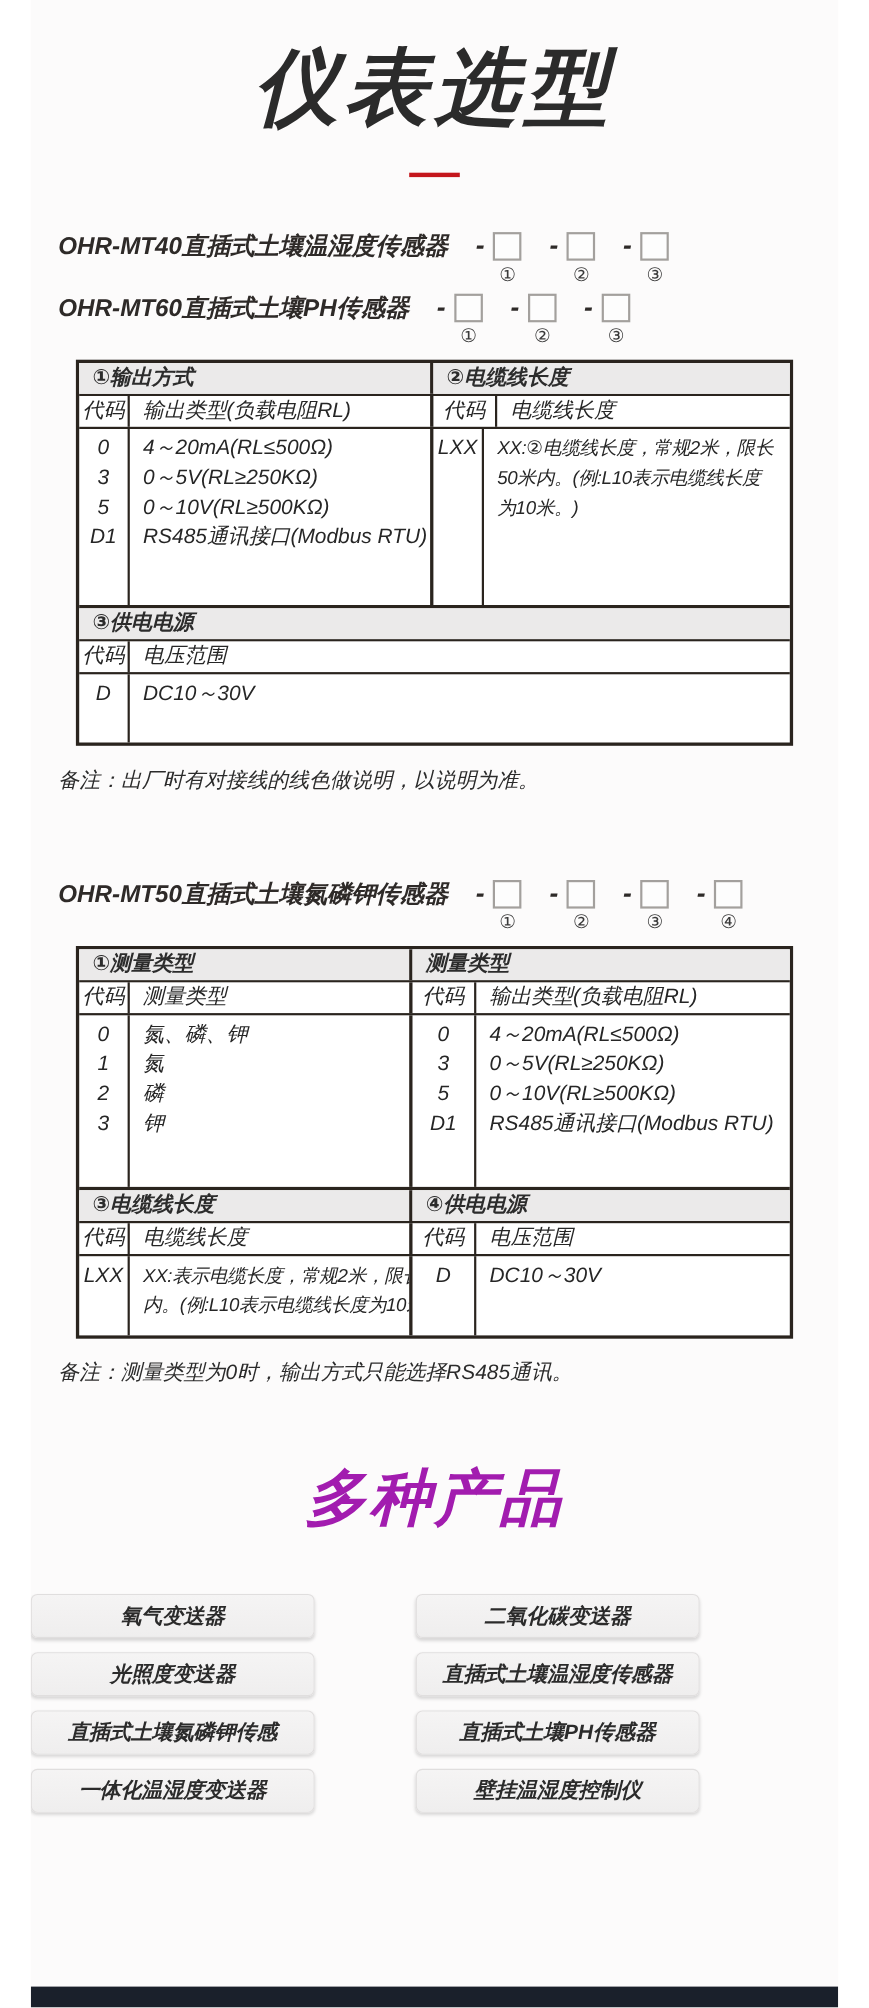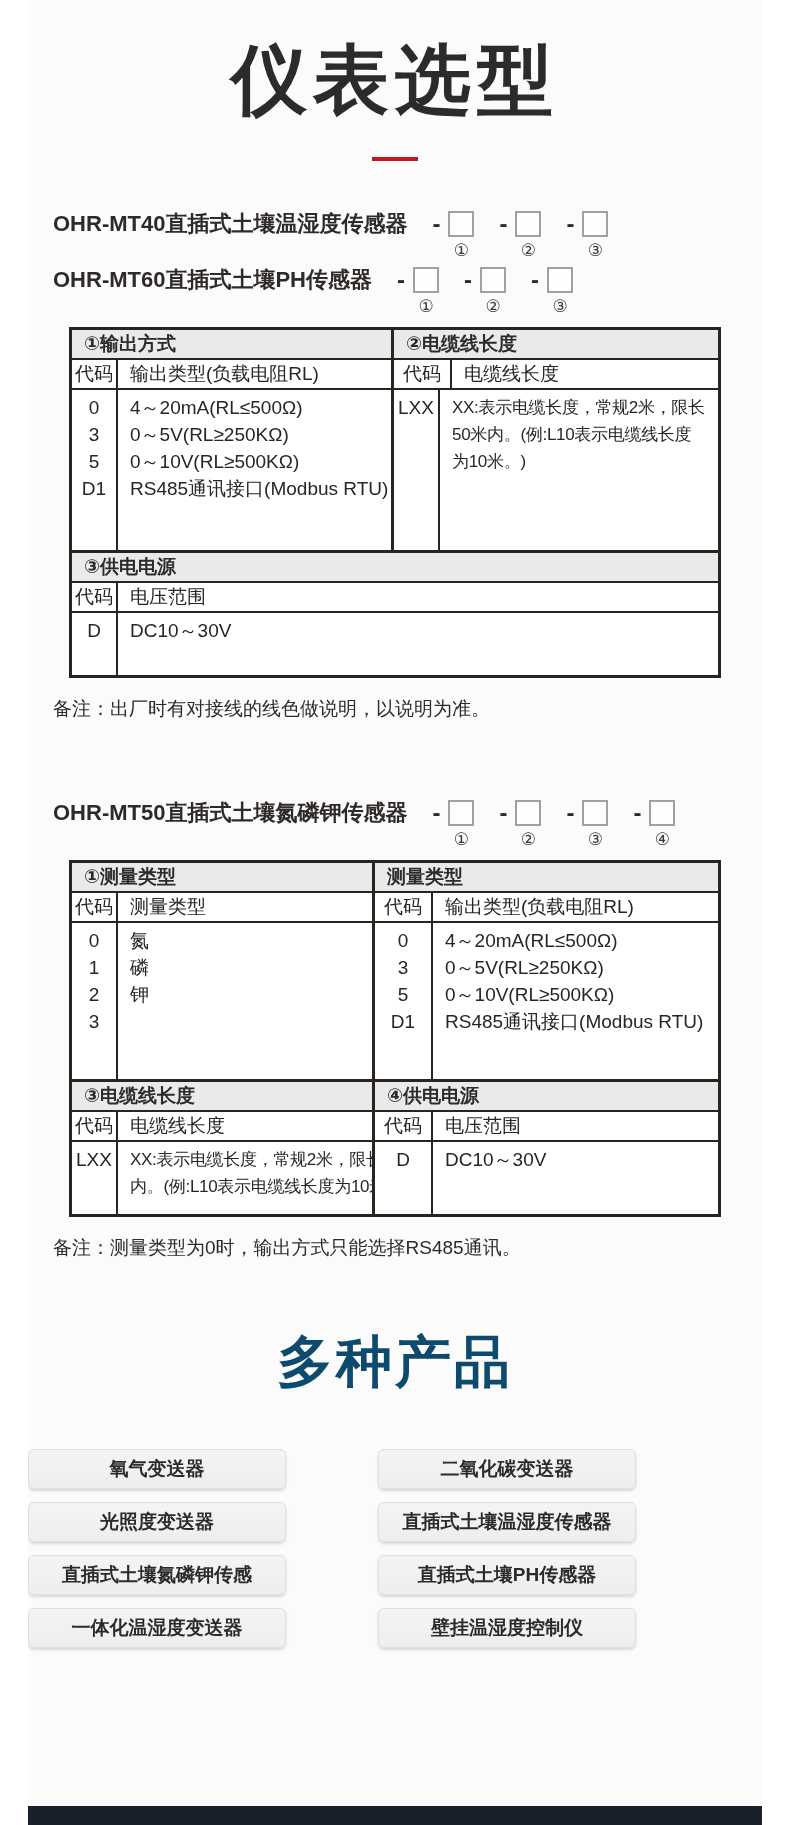--- a/index.html
+++ b/index.html
@@ -2,21 +2,21 @@
 <html style="--accent: #c4161c; --footer-bar: #1a202b; --table-border: #2a241e; --header-bg: #ebeaea; --text: #262626; --button-bg: #efeeee; --button-border: #e0dede;"><head>
 <meta charset="utf-8">
 <style>
   :root{
     --accent:#c4161c; --footer-bar:#1a202b; --table-border:#2a241e;
     --header-bg:#ebeaea; --text:#262626; --button-bg:#efeeee; --button-border:#e0dede;
   }
   *{box-sizing:border-box;}
   html,body{margin:0;padding:0;}
   body{font-family:"Liberation Sans","DejaVu Sans",sans-serif;color:var(--text);background:#ffffff;}
-  .page{width:734px;height:1825px;margin:0 auto;background:#fcfbfb;position:relative;overflow:hidden;}
+  .page{width:734px;height:1825px;margin:0 auto;background:#fcfbfb;position:relative;overflow:hidden;font-style:italic;}
 
   
   .title{padding-top:36px;text-align:center;font-size:76px;font-weight:900;letter-spacing:6px;color:#2b2b2b;line-height:1.15;}
   .title-accent{width:46px;height:4px;background:var(--accent);margin:34px auto 0;}
 
   
   .models{margin:46px 0 0 25px;}
   .model-line{display:flex;align-items:center;height:34px;margin-bottom:22px;gap:17px;}
   .model-name{font-size:22px;font-weight:700;color:#2e2a28;white-space:nowrap;}
   .slot{display:inline-flex;align-items:center;}
@@ -44,21 +44,21 @@
   .bodyrows{padding-top:4px;}
   .bodyrows .ln{height:27px;line-height:27px;white-space:nowrap;}
   .body-t1{height:160px;}
   .body-pow{height:62px;}
   .body-t2{height:156px;}
   .body-bot{height:72px;}
   .cable-lines .ln{font-size:17px;letter-spacing:-0.3px;}
   .note{margin:18px 0 0 25px;font-size:19px;color:#2b2b2b;}
 
   
-  .products-heading{margin-top:64px;display:flex;justify-content:center;gap:64px;font-size:56px;font-weight:900;color:#0c4a6e;letter-spacing:3px;}
+  .products-heading{margin-top:64px;display:flex;justify-content:center;gap:64px;font-size:56px;font-weight:900;color:#a21caf;letter-spacing:3px;}
   .products-grid{display:flex;justify-content:flex-start;gap:92px;margin-top:48px;}
   .pcol{display:flex;flex-direction:column;gap:13px;}
   .pbtn{width:258px;height:40px;border-radius:6px;background:linear-gradient(#f5f4f4,var(--button-bg));border:1px solid var(--button-border);box-shadow:0 2px 3px rgba(0,0,0,0.14);display:flex;align-items:center;justify-content:center;font-size:19px;font-weight:700;color:#2b2b2b;cursor:pointer;white-space:nowrap;}
 
   .footer-bar{position:absolute;left:0;bottom:0;width:100%;height:19px;background:var(--footer-bar);}
 </style>
 </head>
 <body>
 
 <div class="page">
@@ -145,21 +145,21 @@
           <div class="ln">0～5V(RL≥250KΩ)</div>
           <div class="ln">0～10V(RL≥500KΩ)</div>
           <div class="ln">RS485通讯接口(Modbus RTU)</div>
         </div>
       </div>
       <div class="half half-r body-t1">
         <div class="codecol bodyrows">
           <div class="ln">LXX</div>
         </div>
         <div class="valcol bodyrows cable-lines">
-          <div class="ln">XX:表示电缆长度，常规2米，限长</div>
+          <div class="ln">XX:②电缆线长度，常规2米，限长</div>
           <div class="ln">50米内。(例:L10表示电缆线长度</div>
           <div class="ln">为10米。)</div>
         </div>
       </div>
     </div>
     <div class="trow b-top3">
       <div class="hcell full">③供电电源</div>
     </div>
     <div class="trow b-top subrow">
       <div class="codecol">代码</div>
@@ -228,20 +228,21 @@
     </div>
     <div class="trow b-top">
       <div class="half half-l body-t2">
         <div class="codecol bodyrows">
           <div class="ln">0</div>
           <div class="ln">1</div>
           <div class="ln">2</div>
           <div class="ln">3</div>
         </div>
         <div class="valcol bodyrows">
+          <div class="ln">氮、磷、钾</div>
           <div class="ln">氮</div>
           <div class="ln">磷</div>
           <div class="ln">钾</div>
         </div>
       </div>
       <div class="half half-r body-t2">
         <div class="codecol wide bodyrows">
           <div class="ln">0</div>
           <div class="ln">3</div>
           <div class="ln">5</div>

